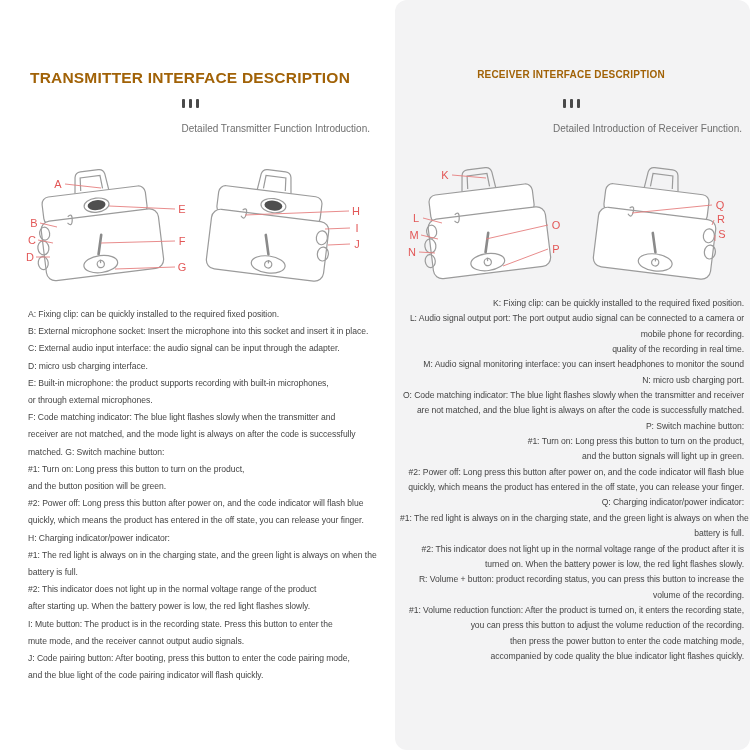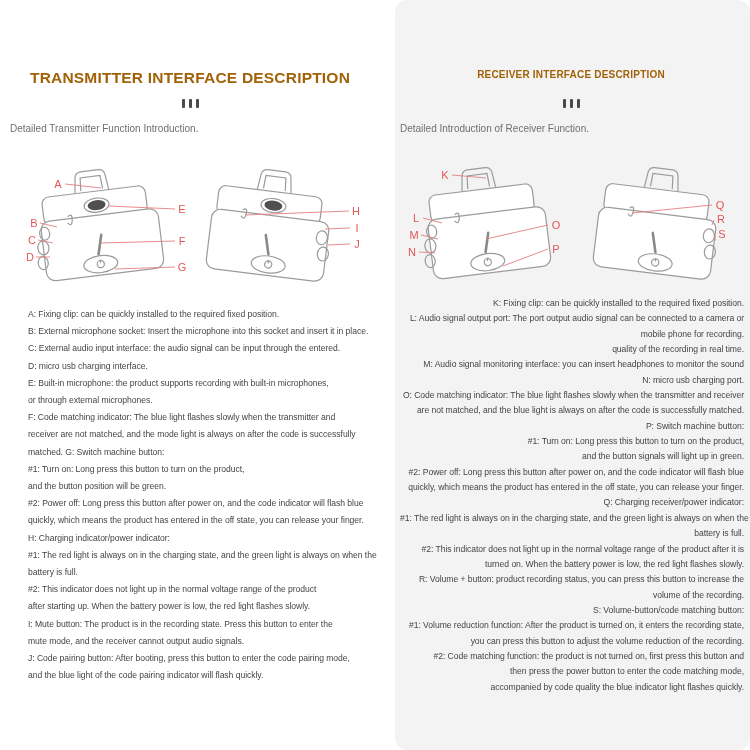--- a/index.html
+++ b/index.html
@@ -15,21 +15,21 @@
     position:absolute;top:69px;text-align:center;
     font-size:15.5px;font-weight:bold;color:#a16207;letter-spacing:.2px;white-space:nowrap;
   }
   .t-left{left:10px;width:360px;}
   .t-right{left:400px;width:342px;font-size:10px;}
   .divider{position:absolute;top:99px;display:flex;justify-content:center;gap:4px;}
   .d-left{left:10px;width:360px;}
   .d-right{left:400px;width:342px;}
   .divider span{width:3px;height:9px;background:#4a4a4a;border-radius:1px;display:inline-block;}
   .subtitle{
-    position:absolute;top:123px;text-align:left;font-size:10px;color:#6f6f6f;white-space:nowrap;
+    position:absolute;top:123px;text-align:right;font-size:10px;color:#6f6f6f;white-space:nowrap;
   }
   .s-left{left:10px;width:360px;}
   .s-right{left:400px;width:342px;}
   .diagram{position:absolute;top:157px;}
   .g-left{left:5px;width:360px;height:145px;}
   .g-right{left:400px;width:345px;height:140px;}
   .desc{position:absolute;color:#454545;font-size:8.6px;letter-spacing:-0.05px;}
   .desc-left{left:8px;top:306px;width:378px;line-height:17.2px;margin-left:20px;}
   .desc-right{left:400px;top:296px;width:344px;line-height:15.35px;text-align:right;}
   .desc div{white-space:nowrap;}
@@ -112,21 +112,21 @@
   <text x="351" y="58" text-anchor="middle">H</text>
   <line class="ln" x1="320" y1="72" x2="345" y2="71"></line>
   <text x="352" y="75" text-anchor="middle">I</text>
   <line class="ln" x1="323" y1="88" x2="345" y2="87"></line>
   <text x="352" y="91" text-anchor="middle">J</text>
 </svg>
 
 <div class="desc desc-left">
     <div>A: Fixing clip: can be quickly installed to the required fixed position.</div>
     <div>B: External microphone socket: Insert the microphone into this socket and insert it in place.</div>
-    <div>C: External audio input interface: the audio signal can be input through the entered.</div>
+    <div>C: External audio input interface: the audio signal can be input through the adapter.</div>
     <div>D: micro usb charging interface.</div>
     <div>E: Built-in microphone: the product supports recording with built-in microphones,</div>
     <div>or through external microphones.</div>
     <div>F: Code matching indicator: The blue light flashes slowly when the transmitter and</div>
     <div>receiver are not matched, and the mode light is always on after the code is successfully</div>
     <div>matched. G: Switch machine button:</div>
     <div>#1: Turn on: Long press this button to turn on the product,</div>
     <div>and the button position will be green.</div>
     <div>#2: Power off: Long press this button after power on, and the code indicator will flash blue</div>
     <div>quickly, which means the product has entered in the off state, you can release your finger.</div>
@@ -184,26 +184,24 @@
     <div>quality of the recording in real time.</div>
     <div>M: Audio signal monitoring interface: you can insert headphones to monitor the sound</div>
     <div>N: micro usb charging port.</div>
     <div>O: Code matching indicator: The blue light flashes slowly when the transmitter and receiver</div>
     <div>are not matched, and the blue light is always on after the code is successfully matched.</div>
     <div>P: Switch machine button:</div>
     <div>#1: Turn on: Long press this button to turn on the product,</div>
     <div>and the button signals will light up in green.</div>
     <div>#2: Power off: Long press this button after power on, and the code indicator will flash blue</div>
     <div>quickly, which means the product has entered in the off state, you can release your finger.</div>
-    <div>Q: Charging receiver/power indicator:</div>
+    <div>Q: Charging indicator/power indicator:</div>
     <div>#1: The red light is always on in the charging state, and the green light is always on when the</div>
     <div>battery is full.</div>
     <div>#2: This indicator does not light up in the normal voltage range of the product after it is</div>
     <div>turned on. When the battery power is low, the red light flashes slowly.</div>
     <div>R: Volume + button: product recording status, you can press this button to increase the</div>
     <div>volume of the recording.</div>
-    <div>S: Volume-button/code matching button:</div>
     <div>#1: Volume reduction function: After the product is turned on, it enters the recording state,</div>
     <div>you can press this button to adjust the volume reduction of the recording.</div>
-    <div>#2: Code matching function: the product is not turned on, first press this button and</div>
     <div>then press the power button to enter the code matching mode,</div>
     <div>accompanied by code quality the blue indicator light flashes quickly.</div>
   </div>
 
 </body></html>

